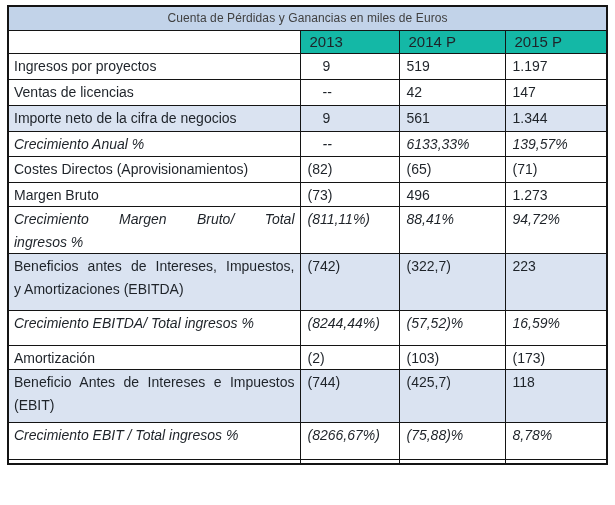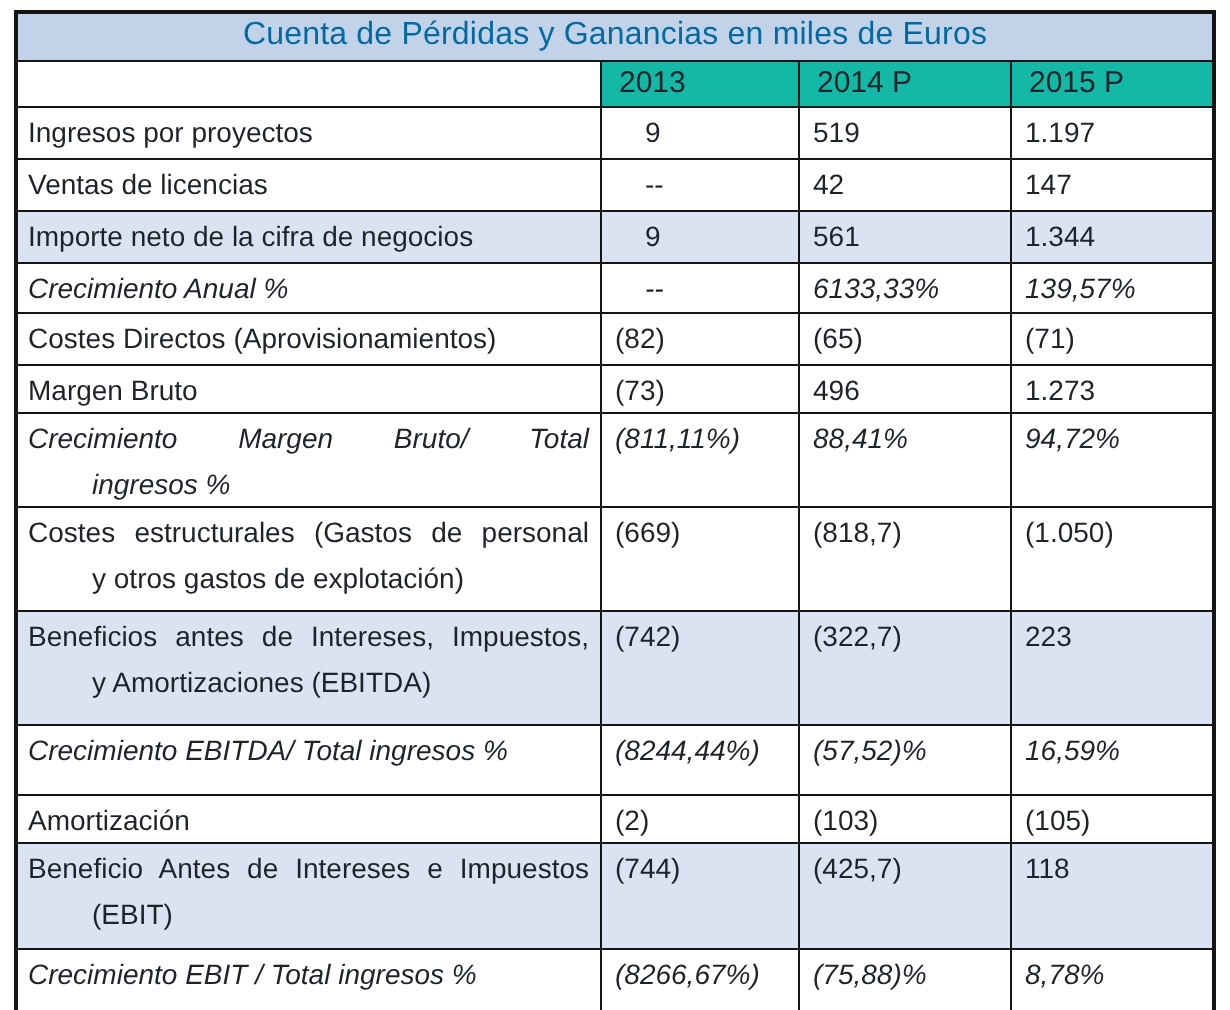--- a/index.html
+++ b/index.html
@@ -2,36 +2,36 @@
 <html><head>
 <meta charset="utf-8">
 <style>
   html,body{margin:0;padding:0;background:#ffffff;}
   body{width:615px;height:505px;overflow:hidden;font-family:"Liberation Sans",sans-serif;}
   .wrap{margin:5px 0 0 7px;}
   table.pl{border-collapse:collapse;table-layout:fixed;width:599px;border:2.5px solid #141414;}
   td,th{border:1.5px solid #141414;vertical-align:top;font-size:14px;color:#1e2329;
         line-height:20px;padding:2px 4px 1px 5px;overflow:hidden;}
   
-  tr.titlerow td{background:#c2d3e9;text-align:center;font-size:16px;color:#0369a1;
+  tr.titlerow td{background:#c2d3e9;text-align:center;font-size:12px;color:#404040;
                  padding:1px 0 2px 0;font-weight:500;letter-spacing:.1px;}
   
   tr.yearrow td{font-size:15px;padding-top:1px;padding-bottom:1px;}
   tr.yearrow td.y{background:#14b8a6;padding-left:9px;}
   
   tr.hl td{background:#dae3f1;}
   
   tr.it td{font-style:italic;}
   
   td.val{padding-left:7px;}
   td.p1{}      
   td.p2{padding-left:22px;}      
   
   span.jl{display:block;text-align:justify;text-align-last:justify;padding-right:1px;}
-  span.l2{display:block;margin-top:3px;margin-left:32px;}
+  span.l2{display:block;margin-top:3px;}
   
   tr.rh26{height:26px;} tr.rh25{height:25px;} tr.rh22{height:22px;}
   tr.rh45{height:45px;} tr.rh52{height:52px;} tr.rh57{height:57px;padding-left:39px;}
   tr.rh35{height:35px;} tr.rh53{height:53px;} tr.rh27{height:37px;margin-left:14px;}
   tr.titlerow{height:24px;} tr.yearrow{height:22px;}
   tr.sliver{height:4px;} tr.sliver td{padding:0;}
 </style>
 </head>
 <body>
 
@@ -101,29 +101,20 @@
   <tr class="rh45 it">
     <td>
       <span class="jl">Crecimiento Margen Bruto/ Total</span>
       <span class="l2">ingresos %</span>
     </td>
     <td class="val">(811,11%)</td>
     <td class="val">88,41%</td>
     <td class="val">94,72%</td>
   </tr>
 
-  <tr class="rh52">
-    <td>
-      <span class="jl">Costes estructurales (Gastos de personal</span>
-      <span class="l2">y otros gastos de explotación)</span>
-    </td>
-    <td class="val">(669)</td>
-    <td class="val">(818,7)</td>
-    <td class="val">(1.050)</td>
-  </tr>
 
   <tr class="rh57 hl">
     <td>
       <span class="jl">Beneficios antes de Intereses, Impuestos,</span>
       <span class="l2">y Amortizaciones (EBITDA)</span>
     </td>
     <td class="val">(742)</td>
     <td class="val">(322,7)</td>
     <td class="val">223</td>
   </tr>
@@ -132,21 +123,21 @@
     <td>Crecimiento EBITDA/ Total ingresos %</td>
     <td class="val">(8244,44%)</td>
     <td class="val">(57,52)%</td>
     <td class="val">16,59%</td>
   </tr>
 
   <tr class="rh22">
     <td>Amortización</td>
     <td class="val p1">(2)</td>
     <td class="val">(103)</td>
-    <td class="val">(105)</td>
+    <td class="val">(173)</td>
   </tr>
 
   <tr class="rh53 hl">
     <td>
       <span class="jl">Beneficio Antes de Intereses e Impuestos</span>
       <span class="l2">(EBIT)</span>
     </td>
     <td class="val">(744)</td>
     <td class="val">(425,7)</td>
     <td class="val">118</td>

